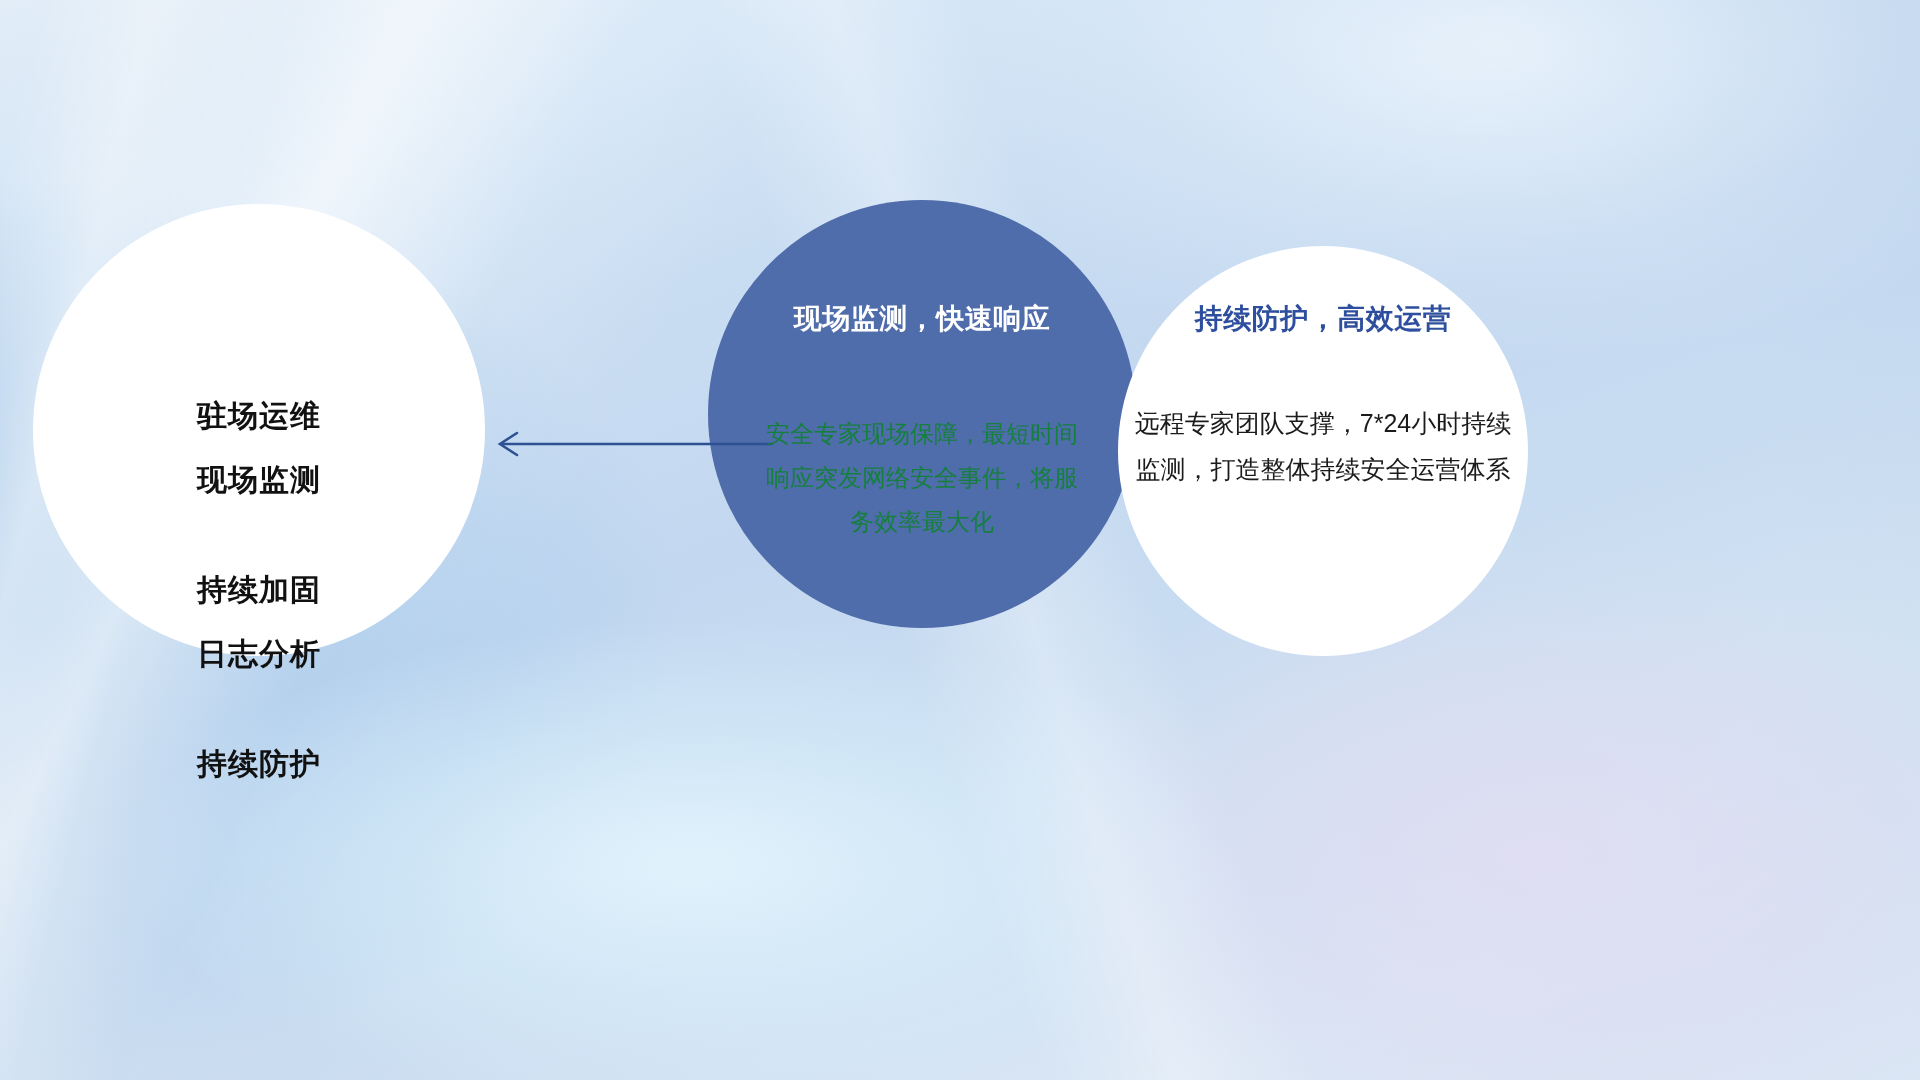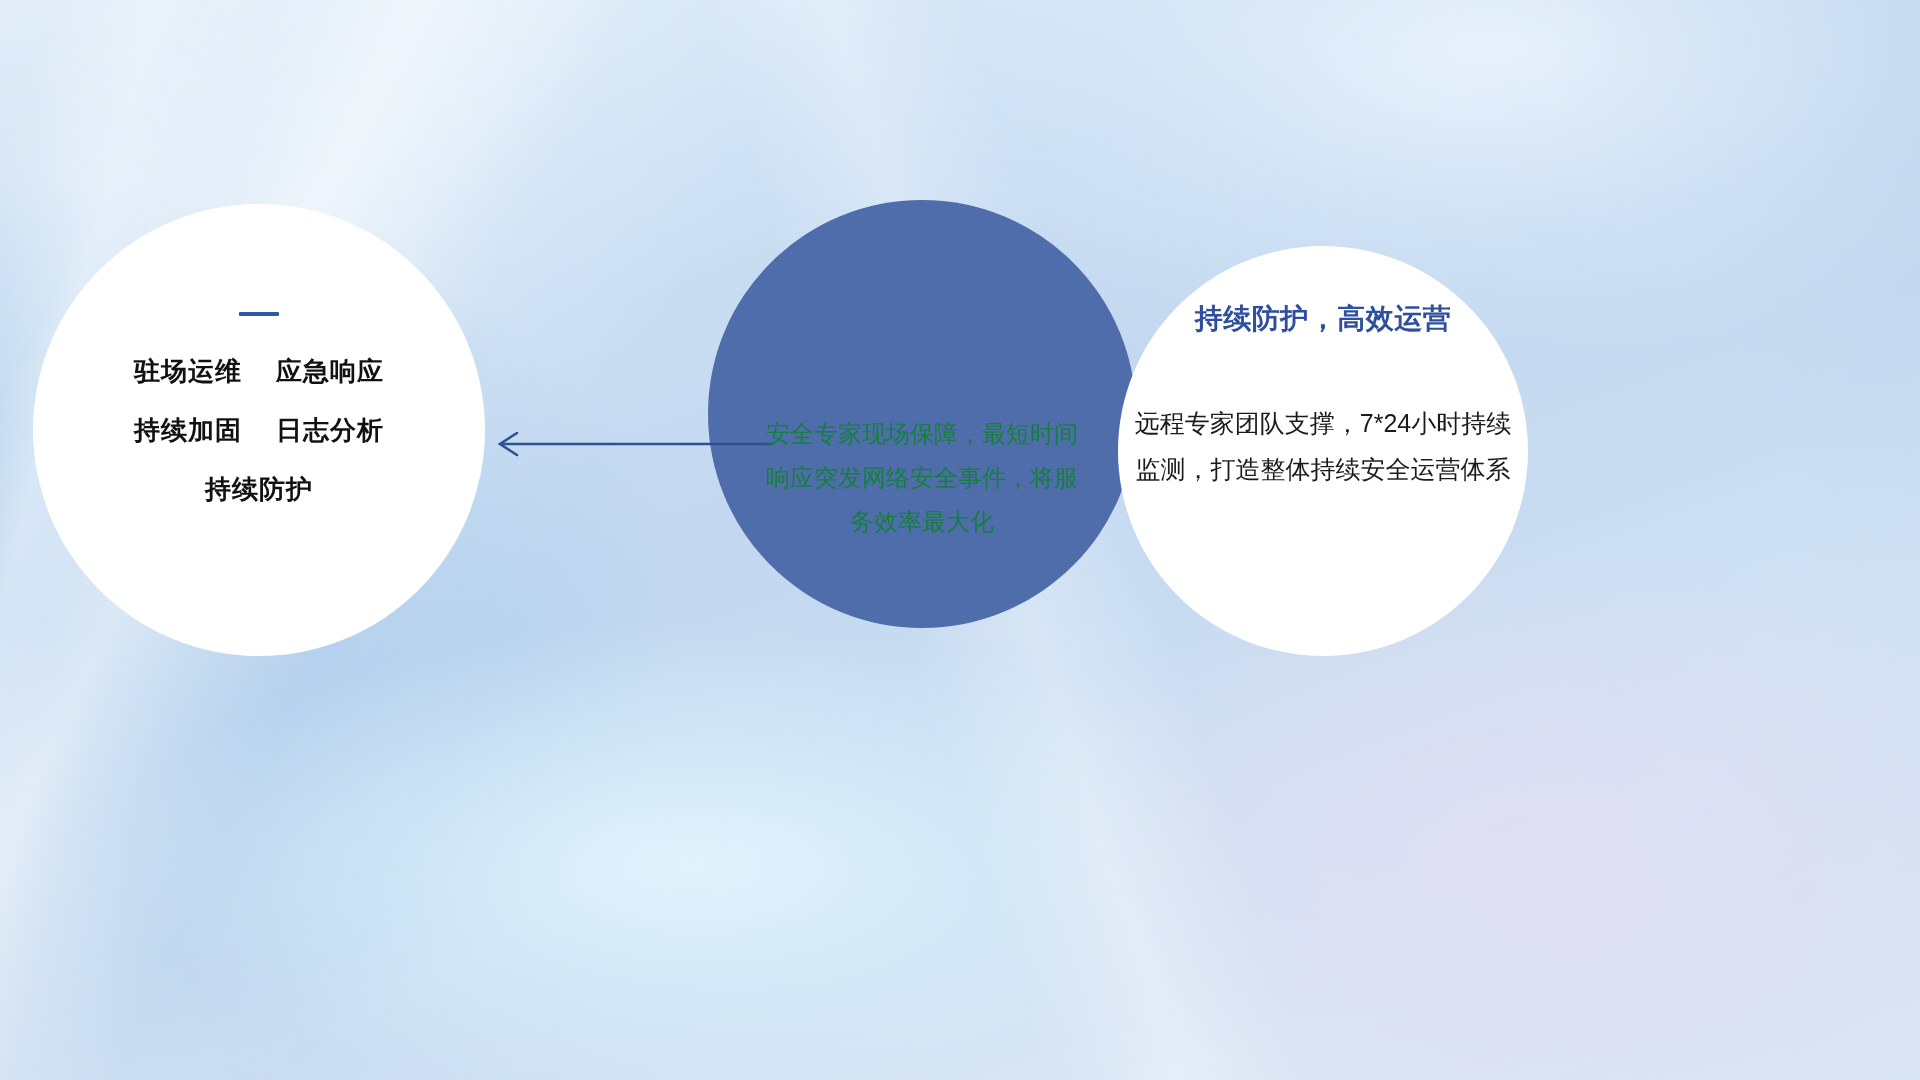--- a/index.html
+++ b/index.html
@@ -146,30 +146,31 @@
   #left-dash {
     width: 40px;
     height: 4px;
     background: #2d57a7;
     border-radius: 1px;
     margin-bottom: 42px;
   }
 
   .left-row {
     display: flex;
-    flex-direction: row;
+    flex-direction: column;
     justify-content: center;
     gap: 34px;
     color: #111111;
-    font-size: 26px;
+    font-size: 30px;
     font-weight: bold;
     letter-spacing: 1px;
     line-height: 1.0;
     margin-bottom: 33px;
     white-space: nowrap;
+    margin-top: 47px;
   }
   .left-row:last-child { margin-bottom: 0; }
 
   
   #mid-content {
     position: absolute;
     left: 708px; top: 200px;
     width: 428px; height: 428px;
     box-sizing: border-box;
     padding: 0;
@@ -264,34 +265,35 @@
   <svg id="arrow-svg" viewBox="0 0 290 52">
     <line x1="288" y1="26" x2="16" y2="26" stroke="#2e5194" stroke-width="2.6" stroke-linecap="butt"></line>
     <polyline points="32,15 15,26 32,37" fill="none" stroke="#2e5194" stroke-width="2.6" stroke-linecap="round" stroke-linejoin="miter"></polyline>
   </svg>
 
   <div id="left-content">
     <div id="left-dash"></div>
 
     <div class="left-row">
       <span>驻场运维</span>
-      <span>应急响应</span>
+      <span>现场监测</span>
     </div>
 
     <div class="left-row">
       <span>持续加固</span>
       <span>日志分析</span>
     </div>
 
     <div class="left-row">
       <span>持续防护</span>
     </div>
   </div>
 
   <div id="mid-content">
+    <div id="mid-title">现场监测，快速响应</div>
     <div id="mid-body">安全专家现场保障，最短时间响应突发网络安全事件，将服务效率最大化</div>
   </div>
 
   <div id="right-content">
     <div id="right-title">持续防护，高效运营</div>
     <div id="right-body">远程专家团队支撑，7*24小时持续监测，打造整体持续安全运营体系</div>
   </div>
 
 </div>
 

